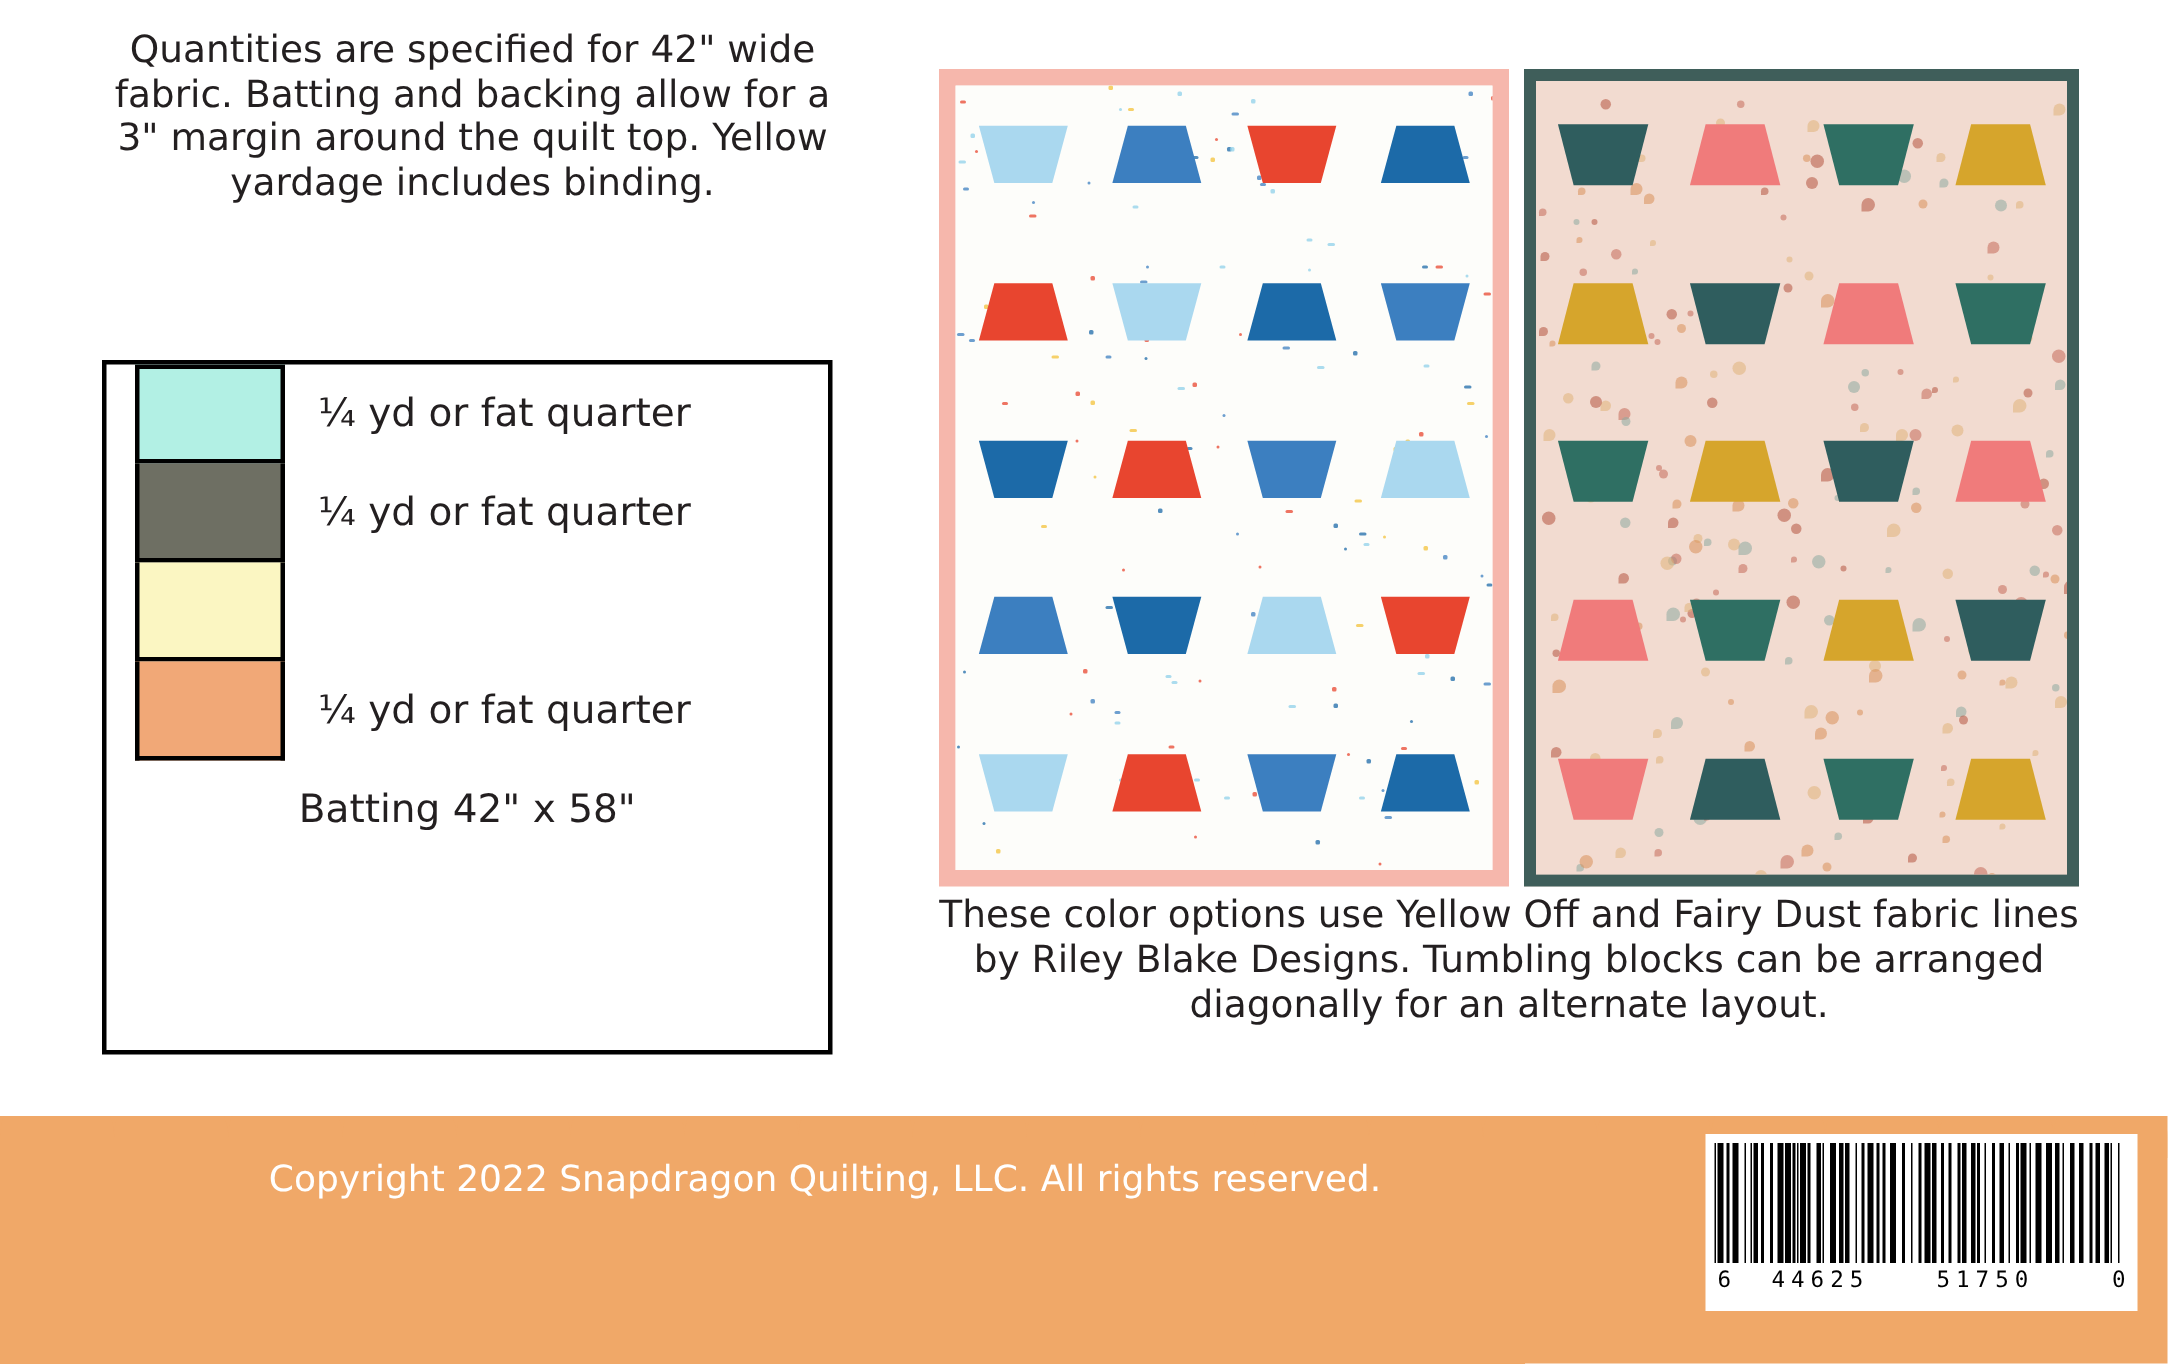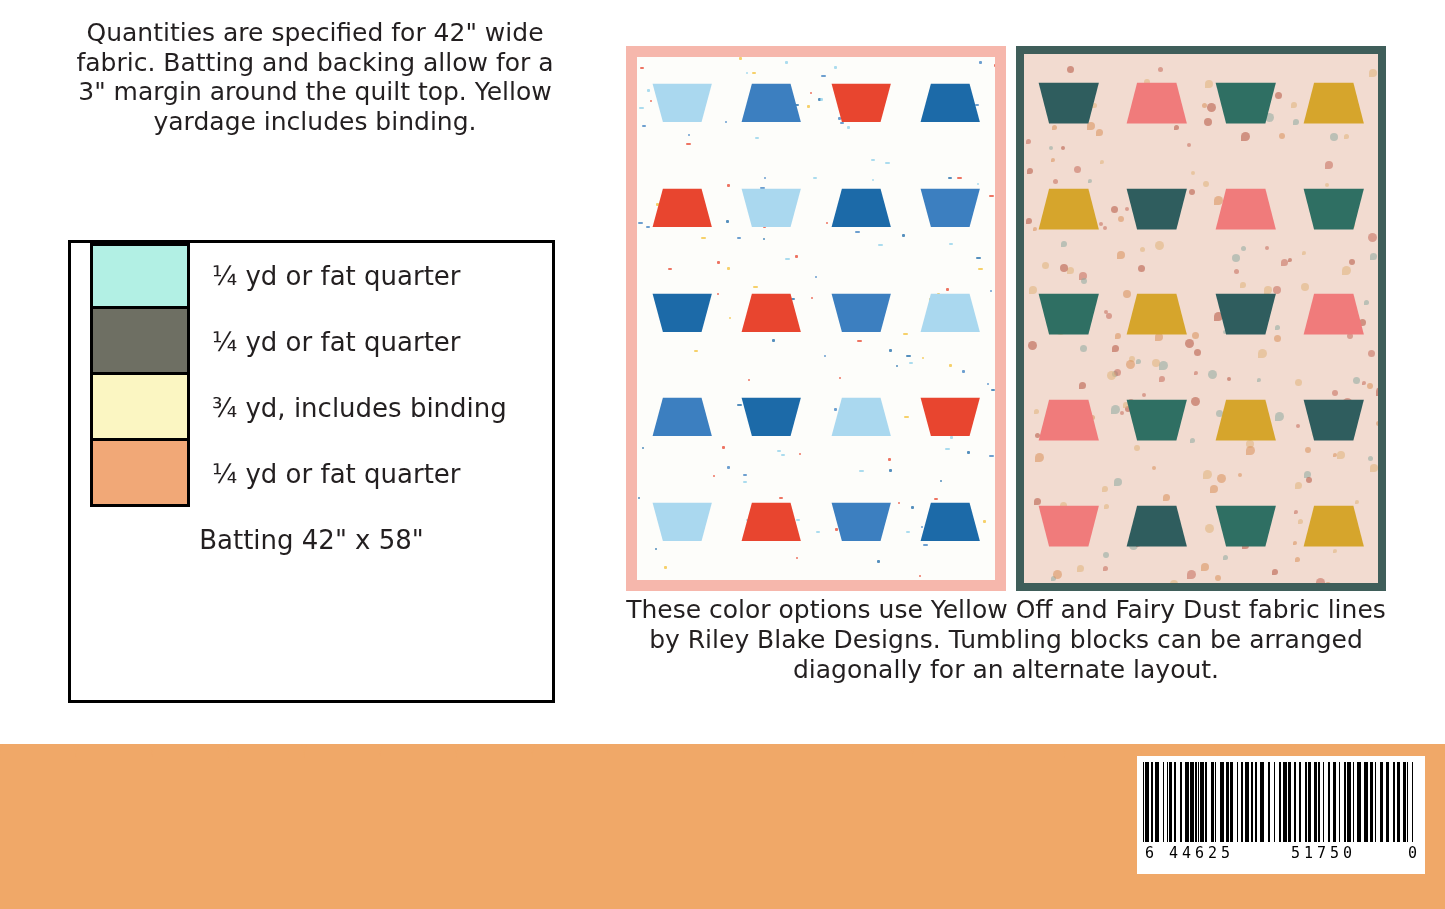--- a/index.html
+++ b/index.html
@@ -188,21 +188,21 @@
   }
   .barcode-digits {
     position: relative;
     height: 24px;
     font-family: "DejaVu Sans Mono", monospace;
     font-size: 15px;
     color: #000;
   }
   .barcode-digits span { position: absolute; top: 2px; }
   .bc-left { left: 2px; }
-  .bc-mid1 { left: 26px; letter-spacing: 4px; }
+  .bc-mid1 { left: 38px; letter-spacing: 4px; }
   .bc-mid2 { left: 148px; letter-spacing: 4px; }
   .bc-right { right: 2px; }
 </style>
 </head>
 <body>
 
 <div class="left-col">
   <div class="materials-intro">Quantities are specified for 42" wide fabric. Batting and backing allow for a 3" margin around the quilt top. Yellow yardage includes binding.</div>
 </div>
 
@@ -210,21 +210,20 @@
     <div class="legend-row">
       <div class="swatch left-edge first" style="background: rgb(178, 240, 228);"></div>
       <div class="legend-label">¼ yd or fat quarter</div>
     </div>
     <div class="legend-row">
       <div class="swatch left-edge" style="background: rgb(110, 111, 99);"></div>
       <div class="legend-label">¼ yd or fat quarter</div>
     </div>
     <div class="legend-row">
       <div class="swatch left-edge" style="background: rgb(251, 246, 194);"></div>
-      <div class="legend-label">¾ yd, includes binding</div>
     </div>
     <div class="legend-row">
       <div class="swatch left-edge" style="background: rgb(241, 168, 119);"></div>
       <div class="legend-label">¼ yd or fat quarter</div>
     </div>
     <div class="legend-row noswatch">
       <div class="legend-label">Batting 42" x 58"</div>
     </div>
   </div>
 
@@ -718,20 +717,21 @@
     </div>
 </div>
 
 <div class="caption">These color options use Yellow Off and Fairy Dust fabric lines by Riley Blake Designs. Tumbling blocks can be arranged diagonally for an alternate layout.</div>
 
 <div class="footer">
   <svg class="scallops" viewBox="0 0 1445 28" preserveAspectRatio="none">
     <path id="scallop-path" fill="#f0a868" d="M0,28 L0,14 A38.026315789473685,38.026315789473685 0 0 1 76.05263157894737,14 A38.026315789473685,38.026315789473685 0 0 1 152.10526315789474,14 A38.026315789473685,38.026315789473685 0 0 1 228.1578947368421,14 A38.026315789473685,38.026315789473685 0 0 1 304.2105263157895,14 A38.026315789473685,38.026315789473685 0 0 1 380.2631578947369,14 A38.026315789473685,38.026315789473685 0 0 1 456.3157894736842,14 A38.026315789473685,38.026315789473685 0 0 1 532.3684210526316,14 A38.026315789473685,38.026315789473685 0 0 1 608.421052631579,14 A38.026315789473685,38.026315789473685 0 0 1 684.4736842105264,14 A38.026315789473685,38.026315789473685 0 0 1 760.5263157894738,14 A38.026315789473685,38.026315789473685 0 0 1 836.578947368421,14 A38.026315789473685,38.026315789473685 0 0 1 912.6315789473684,14 A38.026315789473685,38.026315789473685 0 0 1 988.6842105263158,14 A38.026315789473685,38.026315789473685 0 0 1 1064.7368421052631,14 A38.026315789473685,38.026315789473685 0 0 1 1140.7894736842106,14 A38.026315789473685,38.026315789473685 0 0 1 1216.842105263158,14 A38.026315789473685,38.026315789473685 0 0 1 1292.8947368421052,14 A38.026315789473685,38.026315789473685 0 0 1 1368.9473684210527,14 A38.026315789473685,38.026315789473685 0 0 1 1445,14 L1445,28 Z"></path>
   </svg>
   <div class="footer-text">
+    <div class="footer-line">Copyright 2022 Snapdragon Quilting, LLC. All rights reserved.</div>
   </div>
   <div class="barcode-box">
     <div class="barcode-bars" id="barcode-bars">
         <i style="left: 0px; width: 1px;"></i>
         <i style="left: 2px; width: 4px;"></i>
         <i style="left: 8px; width: 2px;"></i>
         <i style="left: 12px; width: 4px;"></i>
         <i style="left: 20px; width: 1px;"></i>
         <i style="left: 24px; width: 1px;"></i>
         <i style="left: 26px; width: 3px;"></i>

